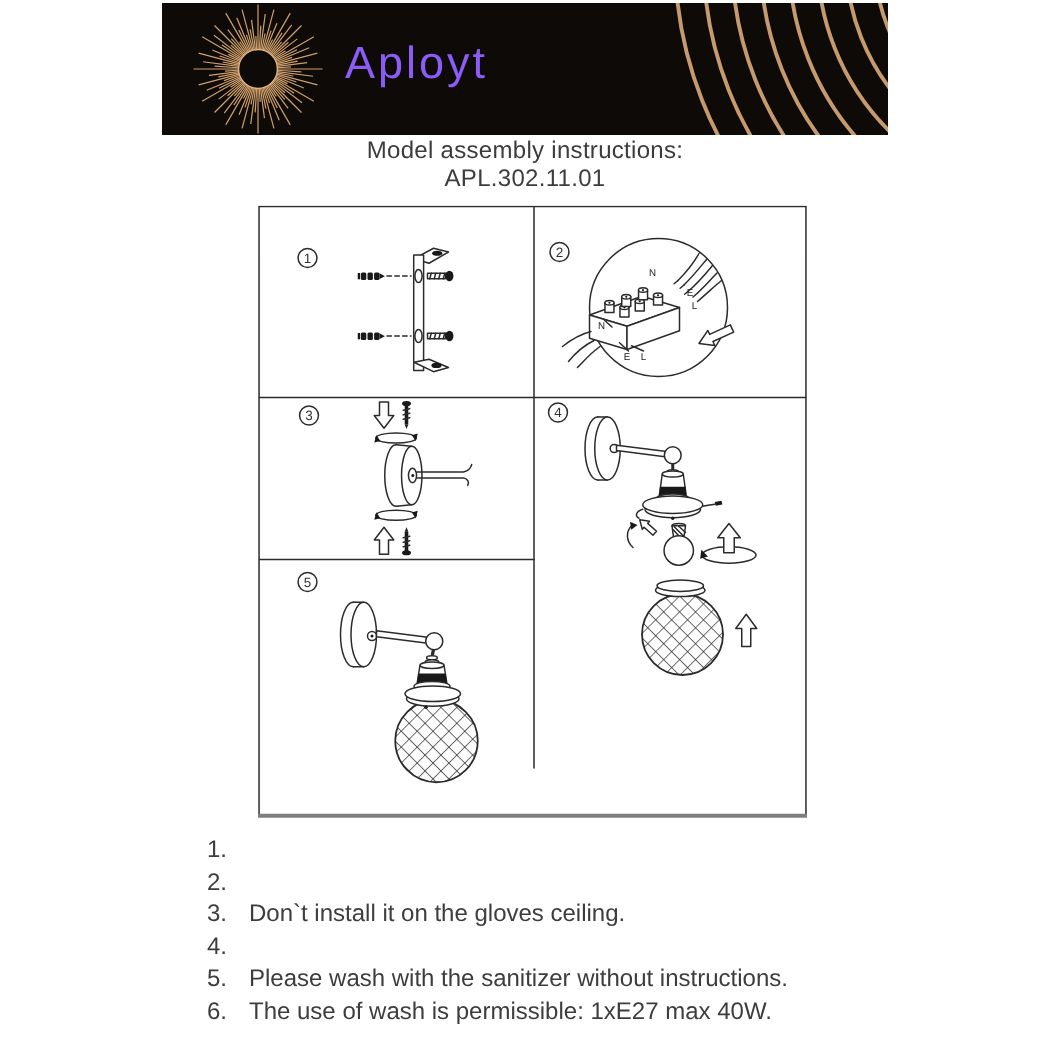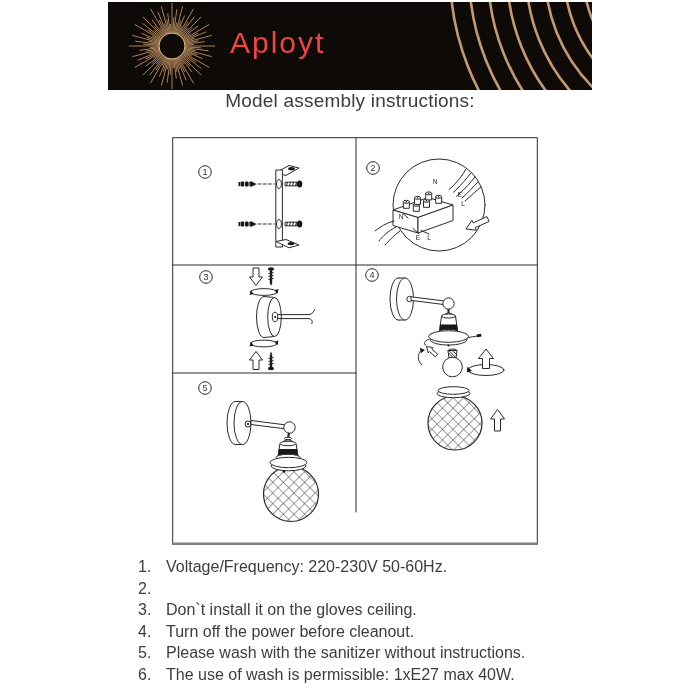--- a/index.html
+++ b/index.html
@@ -7,25 +7,25 @@
        font-family:"Liberation Sans",sans-serif;}
 
   
   .banner{position:absolute;left:108px;top:2px;width:484px;height:88px;
           background:#0d0a08;overflow:hidden;}
   .banner svg{position:absolute;left:0;top:0;}
   #sunburst line{stroke:#cf9f6b;stroke-width:.8;}
   #sunburst .ring{fill:none;stroke:#eac28e;stroke-width:1;}
   #corner-rays circle{fill:none;stroke:#c69a6c;stroke-width:2.6;}
   .brand{position:absolute;left:122px;top:24px;font-size:30px;letter-spacing:2px;
-         color:#ef4444;font-weight:400;}
+         color:#8b5cf6;font-weight:400;}
 
   
   .heading{position:absolute;left:0;top:92px;width:700px;text-align:center;
-           color:#3c3c3c;font-size:19px;line-height:18.5px;letter-spacing:.2px;}
+           color:#3c3c3c;font-size:16px;line-height:18.5px;letter-spacing:.2px;}
 
   
   .diagram{position:absolute;left:172px;top:137px;width:366px;height:409px;}
   .wh{fill:#fff;stroke:#2b2b2b;stroke-width:1;stroke-linejoin:round;}
   .ln{fill:none;stroke:#2b2b2b;stroke-width:1;stroke-linecap:round;}
   .bk{fill:#191919;stroke:none;}
   .dsh{stroke-dasharray:3,2.2;}
   text.badge{font-family:"Liberation Sans",sans-serif;font-size:9px;fill:#333;
              text-anchor:middle;}
   text.lbl{font-family:"Liberation Sans",sans-serif;font-size:6.5px;fill:#222;
@@ -150,20 +150,21 @@
         <circle cx="600" cy="-30" r="220"></circle>
         <circle cx="600" cy="-30" r="239"></circle>
         <circle cx="600" cy="-30" r="258"></circle>
       </g>
   </svg>
   <span class="brand">Aployt</span>
 </div>
 
 <div class="heading">
   <div>Model assembly instructions:</div>
+  <div>APL.302.11.01</div>
 </div>
 
 <div class="diagram">
 <svg width="366" height="409" viewBox="0 0 366 409">
   <defs>
     <pattern id="net" width="7.5" height="7.5" patternUnits="userSpaceOnUse" patternTransform="rotate(45)">
       <path d="M0,0 H7.5 M0,0 V7.5" stroke="#2e2e2e" stroke-width=".9" fill="none"></path>
     </pattern>
   </defs>
 
@@ -394,32 +395,30 @@
       <ellipse class="wh" cx="116.5" cy="325.5" rx="18.5" ry="5.2"></ellipse>
       <circle class="bk" cx="112" cy="334.5" r="1.2"></circle>
     </g>
   </g>
 </svg>
 </div>
 
 <div class="instructions">
   <div class="inst-row">
     <span class="inst-num">1.</span>
-    <span>Voltage/Frequency: 220-230V 50-60Hz.</span>
   </div>
   <div class="inst-row">
     <span class="inst-num">2.</span>
   </div>
   <div class="inst-row">
     <span class="inst-num">3.</span>
     <span>Don`t install it on the gloves ceiling.</span>
   </div>
   <div class="inst-row">
     <span class="inst-num">4.</span>
-    <span>Turn off the power before cleanout.</span>
   </div>
   <div class="inst-row">
     <span class="inst-num">5.</span>
     <span>Please wash with the sanitizer without instructions.</span>
   </div>
   <div class="inst-row">
     <span class="inst-num">6.</span>
     <span>The use of wash is permissible: 1xE27 max 40W.</span>
   </div>
 </div>

